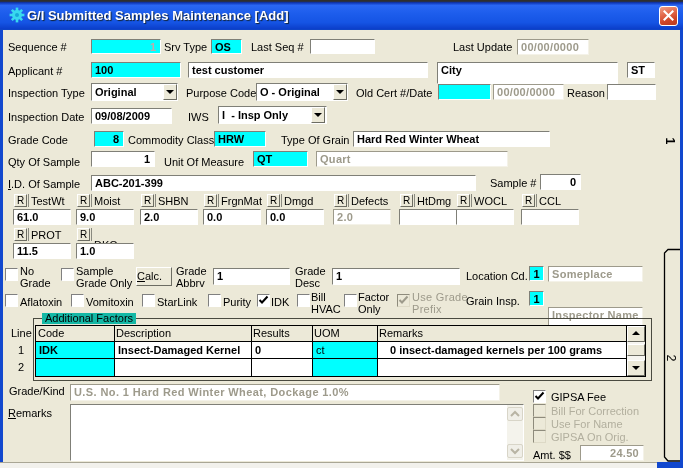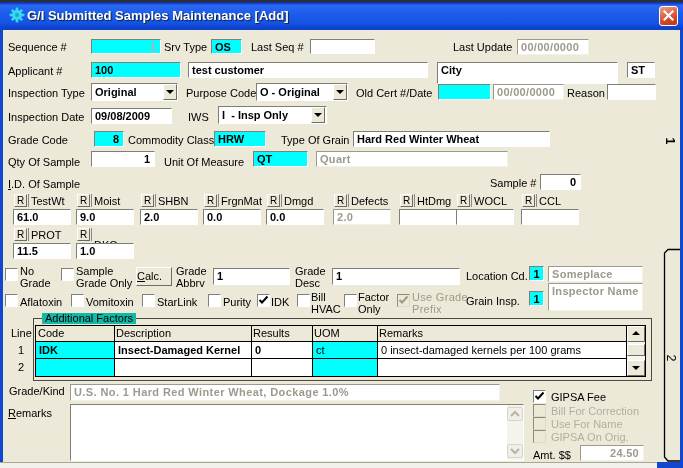--- a/index.html
+++ b/index.html
@@ -99,20 +99,21 @@
   <div class="l" style="left:281px;top:135px">Type Of Grain</div>
   <div class="f" style="left:353px;top:131px;width:197px;height:16px">Hard Red Winter Wheat</div>
 
   <div class="l" style="left:8px;top:157px">Qty Of Sample</div>
   <div class="f ra" style="left:91px;top:151px;width:64px;height:16px">1</div>
   <div class="l" style="left:164px;top:157px">Unit Of Measure</div>
   <div class="f cy" style="left:253px;top:151px;width:55px;height:16px">QT</div>
   <div class="f gt db" style="left:316px;top:151px;width:192px;height:16px">Quart</div>
 
   <div class="l" style="left:8px;top:179px"><span style="text-decoration:underline">I</span>.D. Of Sample</div>
+  <div class="f" style="left:91px;top:175px;width:385px;height:16px">ABC-201-399</div>
   <div class="l" style="left:490px;top:178px">Sample #</div>
   <div class="f ra" style="left:540px;top:174px;width:41px;height:16px">0</div>
 
   <div id="factA">
       <div class="rb" style="left:14px;top:194px">R</div>
       <div class="sep" style="left:28px;top:194px;height:13px"></div>
       <div class="l" style="left:31px;top:196px">TestWt</div>
       <div class="f" style="left:13px;top:209px;width:58px;height:16px">61.0</div>
       <div class="rb" style="left:77px;top:194px">R</div>
       <div class="sep" style="left:91px;top:194px;height:13px"></div>
@@ -189,21 +190,21 @@
   <div class="l2" style="left:311px;top:292px">Bill<br>HVAC</div>
   <div class="cb" style="left:344px;top:294px"></div>
   <div class="l2" style="left:358px;top:292px">Factor<br>Only</div>
   <div class="cb cbd" style="left:397px;top:294px"></div>
   <svg style="left:398px;top:295px" width="11" height="11" viewBox="0 0 11 11">
       <path d="M1.5 5 L4 7.5 L9.5 1.5" stroke="#9d9a8b" stroke-width="2" fill="none"></path>
     </svg>
   <div class="l2 gt" style="left:412px;top:292px">Use Grade<br>Prefix</div>
   <div class="l" style="left:466px;top:296px">Grain Insp.</div>
   <div class="f cy" style="left:529px;top:291px;width:15px;height:15px;text-align:center;padding:1px 0 0 0">1</div>
-  <div class="f gt db" style="left:548px;top:283px;width:95px;height:28px">Inspector Name</div>
+  <div class="f gt db" style="left:548px;top:307px;width:95px;height:28px">Inspector Name</div>
 
   <div id="grid">
       <div style="position:absolute;left:33px;top:318px;width:617px;height:61px;border:1px solid #4a4a40"></div>
       <div class="l" style="left:42px;top:313px;background:#14b8a6;padding:0 3px">Additional Factors</div>
       <div class="l" style="left:11px;top:328px">Line</div>
       <div class="l" style="left:18px;top:345px">1</div>
       <div class="l" style="left:18px;top:362px">2</div>
       <div style="position:absolute;left:35px;top:325px;width:611px;height:52px;background:#ece9d8;border:1px solid #000;box-sizing:border-box"></div>
       <div class="l" style="left:38px;top:328px">Code</div>
       <div class="gl" style="left:114px;top:326px;width:1px;height:50px"></div>
@@ -214,21 +215,21 @@
       <div class="l" style="left:314px;top:328px">UOM</div>
       <div class="gl" style="left:377px;top:326px;width:1px;height:50px"></div>
       <div class="l" style="left:379px;top:328px">Remarks</div>
       <div class="gl" style="left:626px;top:326px;width:1px;height:50px"></div>
       <div class="gl" style="left:36px;top:341px;width:590px;height:1px"></div>
       <div class="gl" style="left:36px;top:358px;width:590px;height:1px"></div>
       <div style="position:absolute;left:36px;top:342px;width:78px;height:16px;background:#00ffff;font-weight:bold;padding:2px 0 0 3px;box-sizing:border-box;overflow:hidden;white-space:nowrap">IDK</div>
       <div style="position:absolute;left:115px;top:342px;width:136px;height:16px;background:#fff;font-weight:bold;padding:2px 0 0 3px;box-sizing:border-box;overflow:hidden;white-space:nowrap">Insect-Damaged Kernel</div>
       <div style="position:absolute;left:252px;top:342px;width:60px;height:16px;background:#fff;font-weight:bold;padding:2px 0 0 3px;box-sizing:border-box;overflow:hidden;white-space:nowrap">0</div>
       <div style="position:absolute;left:313px;top:342px;width:64px;height:16px;background:#00ffff;font-weight:normal;padding:2px 0 0 3px;box-sizing:border-box;overflow:hidden;white-space:nowrap">ct</div>
-      <div style="position:absolute;left:378px;top:342px;width:248px;height:16px;background:#fff;font-weight:normal;padding:2px 0 0 3px;box-sizing:border-box;overflow:hidden;white-space:nowrap">0 insect-damaged kernels per 100 grams</div>
+      <div style="position:absolute;left:378px;top:342px;width:248px;height:16px;background:#fff;font-weight:bold;padding:2px 0 0 12px;box-sizing:border-box;overflow:hidden;white-space:nowrap">0 insect-damaged kernels per 100 grams</div>
       <div style="position:absolute;left:36px;top:359px;width:78px;height:17px;background:#00ffff;font-weight:bold;padding:2px 0 0 3px;box-sizing:border-box;overflow:hidden;white-space:nowrap"></div>
       <div style="position:absolute;left:115px;top:359px;width:136px;height:17px;background:#fff;font-weight:bold;padding:2px 0 0 3px;box-sizing:border-box;overflow:hidden;white-space:nowrap"></div>
       <div style="position:absolute;left:252px;top:359px;width:60px;height:17px;background:#fff;font-weight:bold;padding:2px 0 0 3px;box-sizing:border-box;overflow:hidden;white-space:nowrap"></div>
       <div style="position:absolute;left:313px;top:359px;width:64px;height:17px;background:#00ffff;font-weight:bold;padding:2px 0 0 3px;box-sizing:border-box;overflow:hidden;white-space:nowrap"></div>
       <div style="position:absolute;left:378px;top:359px;width:248px;height:17px;background:#fff;font-weight:bold;padding:2px 0 0 3px;box-sizing:border-box;overflow:hidden;white-space:nowrap"></div>
       <div style="position:absolute;left:627px;top:326px;width:18px;height:50px;background:#f6f5f0"></div>
       <div class="ddb" style="left:627px;top:326px;width:18px;height:16px"></div>
       <div class="triu" style="left:632px;top:331px"></div>
       <div class="ddb" style="left:627px;top:360px;width:18px;height:16px"></div>
       <div class="tri" style="left:632px;top:366px"></div>

